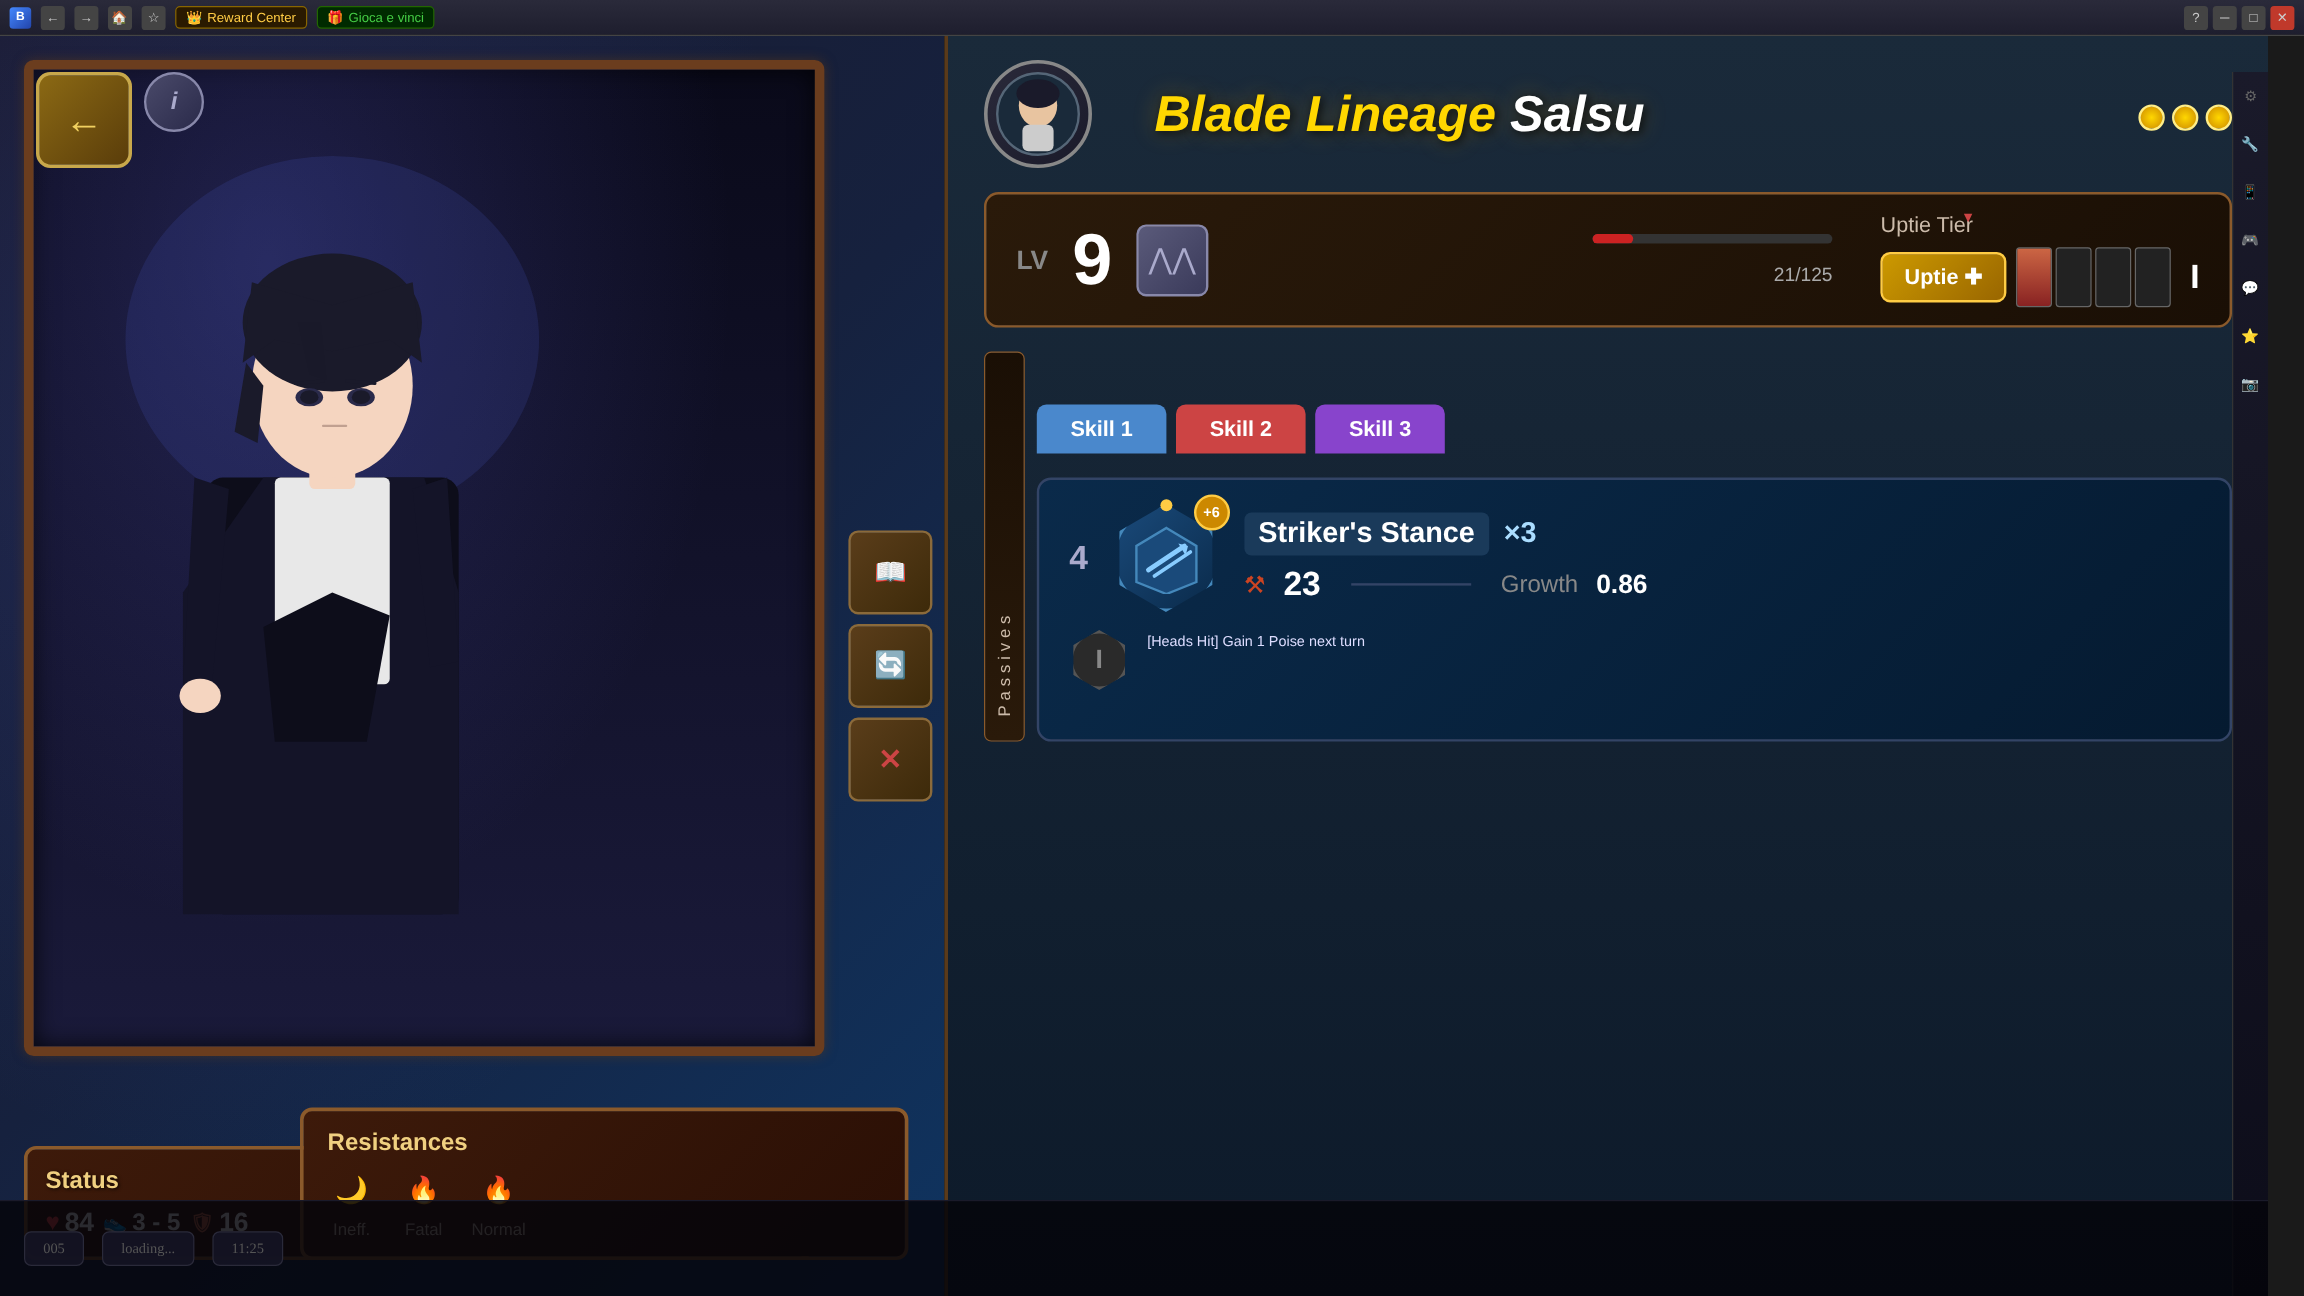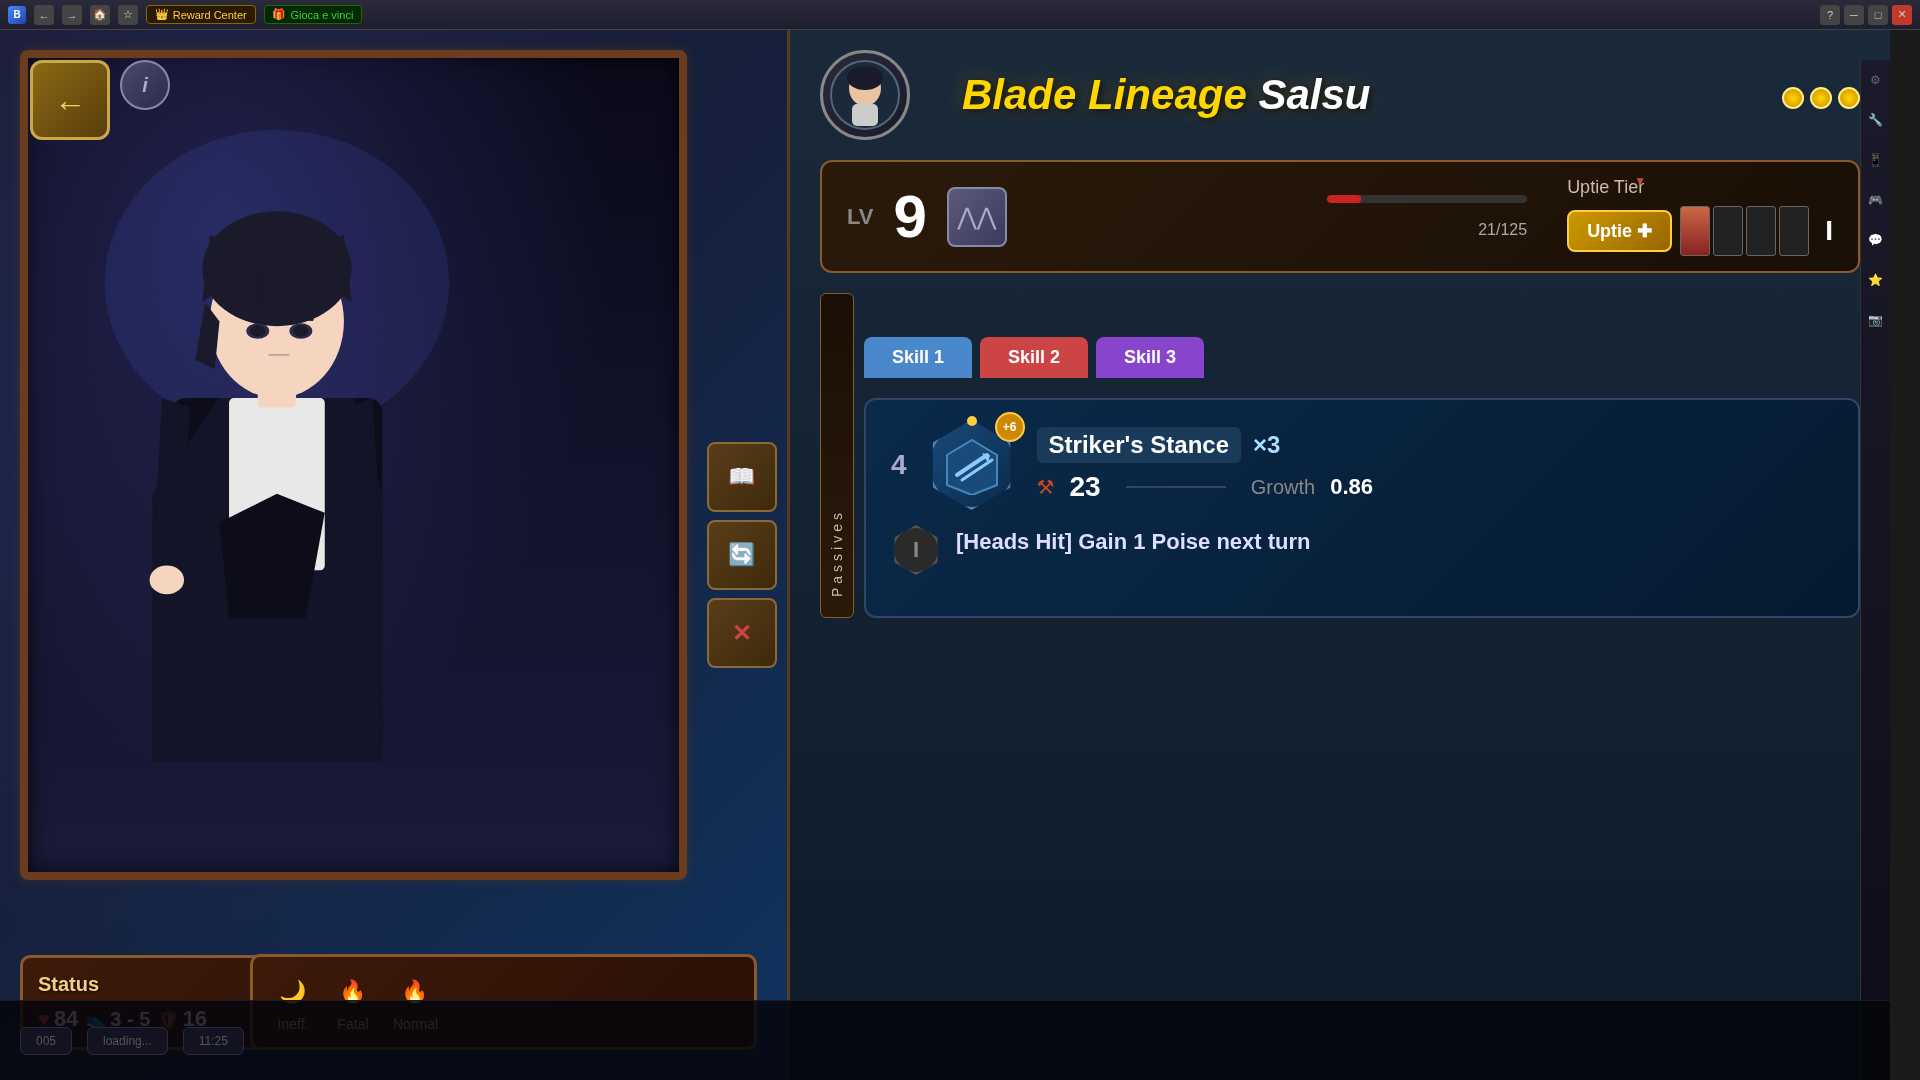--- a/index.html
+++ b/index.html
@@ -558,23 +558,22 @@
       align-items: center;
       justify-content: center;
       font-size: 22px;
       font-weight: bold;
       color: #888;
       flex-shrink: 0;
       clip-path: polygon(50% 0%, 93% 25%, 93% 75%, 50% 100%, 7% 75%, 7% 25%);
     }
     #effect-text {
       color: #ddddff;
-      font-size: 22px;
+      font-size: 12px;
       line-height: 1.5;
-      font-weight: bold;
     }
 
     
     #right-sidebar {
       position: absolute;
       right: 0;
       top: 30px;
       bottom: 0;
       width: 30px;
       background: linear-gradient(180deg, #1a1a2a, #0d0d1a);
@@ -631,20 +630,21 @@
       gap: 15px;
       padding: 0 20px;
     }
     .bottom-item {
       background: rgba(20,20,35,0.9);
       border: 1px solid #2a2a3a;
       border-radius: 6px;
       padding: 6px 15px;
       color: #555;
       font-size: 12px;
+      font-family: Liberation Serif, serif;
     }
   </style>
 </head>
 <body>
 
 <div id="titlebar">
   <div class="app-icon">B</div>
   <div class="nav-btn">←</div>
   <div class="nav-btn">→</div>
   <div class="nav-btn">🏠</div>
@@ -739,20 +739,21 @@
           </span>
         </div>
         <div class="stat-item">
           <span class="shield-icon">🛡</span>
           <span style="font-size:22px;font-weight:900;">16</span>
         </div>
       </div>
     </div>
 
     <div id="resistances-panel">
+      <div id="resistances-title">Resistances</div>
       <div class="resist-icons-row">
         <div class="resist-item">
           <div class="resist-icon">🌙</div>
           <span class="resist-label">Ineff.</span>
         </div>
         <div class="resist-item">
           <div class="resist-icon" style="color:#ff6644;">🔥</div>
           <span class="resist-label">Fatal</span>
         </div>
         <div class="resist-item">

